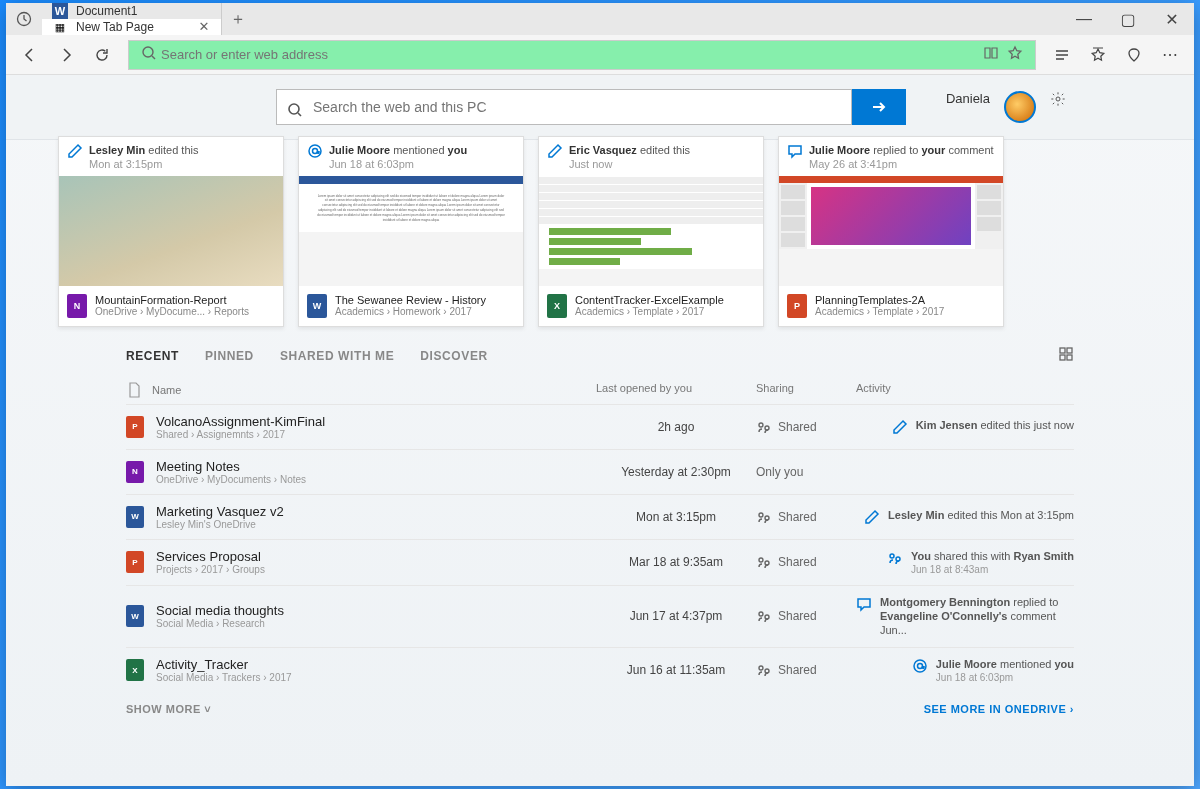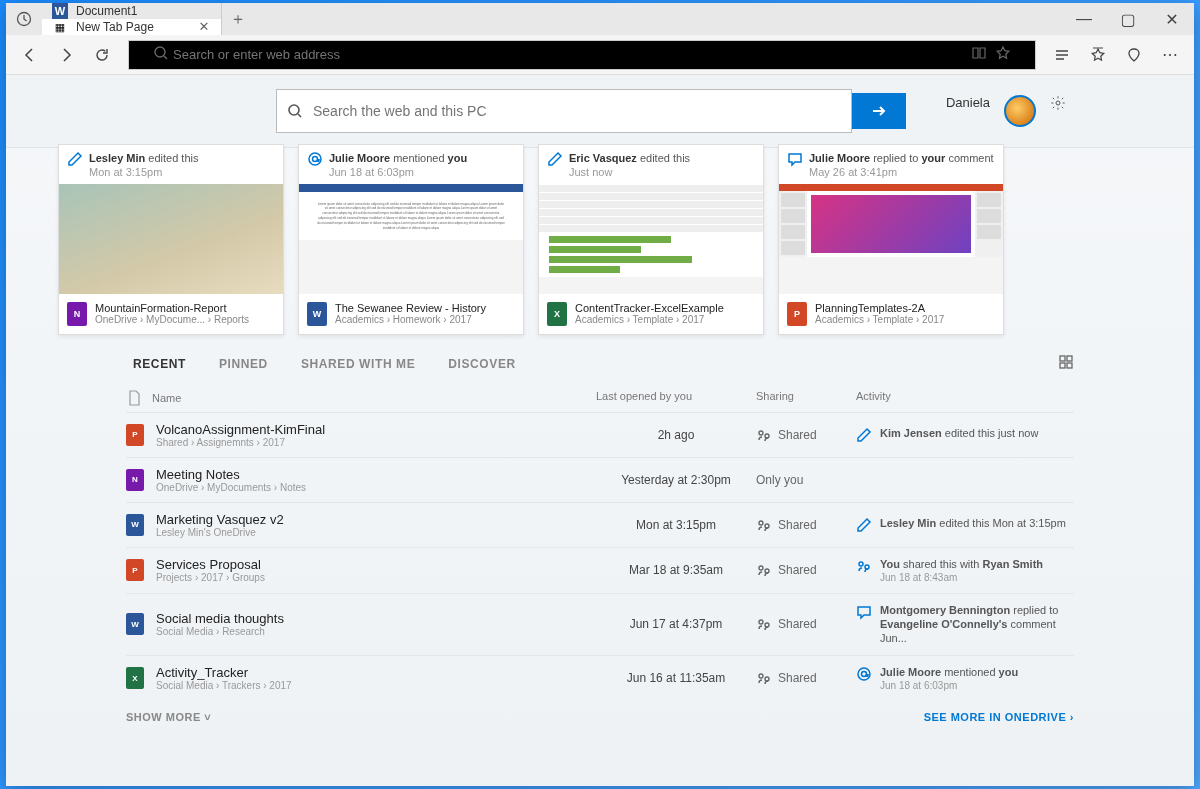--- a/index.html
+++ b/index.html
@@ -16,28 +16,28 @@
 .tab .favicon { width: 16px; height: 16px; margin-right: 8px; display: flex; align-items: center; justify-content: center; font-size: 11px; }
 .tab .tab-label { font-size: 12px; color: #333; flex: 1; }
 .tab .tab-close { width: 14px; height: 14px; color: #666; font-size: 13px; text-align: center; line-height: 14px; }
 .newtab { width: 32px; display: flex; align-items: center; justify-content: center; color: #666; cursor: pointer; }
 .window-controls { margin-left: auto; display: flex; }
 .window-controls div { width: 44px; display: flex; align-items: center; justify-content: center; color: #444; cursor: pointer; }
 
 
 .navbar { height: 40px; background: #f5f5f5; display: flex; align-items: center; padding: 0 8px; border-bottom: 1px solid #ddd; gap: 4px; }
 .nav-btn { width: 32px; height: 32px; display: flex; align-items: center; justify-content: center; color: #444; cursor: pointer; border-radius: 2px; }
-.addressbar { flex: 1; height: 30px; background: #000000; border: 1px solid #ccc; display: flex; align-items: center; padding: 0 20px; margin: 0 6px; }
+.addressbar { flex: 1; height: 30px; background: #86efac; border: 1px solid #ccc; display: flex; align-items: center; padding: 0 8px; margin: 0 6px; }
 .addressbar input { border: none; outline: none; flex: 1; font-size: 13px; color: #666; background: transparent; }
 .addr-icon { width: 24px; color: #666; text-align: center; cursor: pointer; }
 
 
 .content { flex: 1; background: linear-gradient(180deg, #f5f7f9 0%, #eef2f5 100%); overflow-y: auto; position: relative; }
 .searchrow { display: flex; align-items: center; padding: 14px 120px 14px 270px; background: #f0f3f5; border-bottom: 1px solid #e0e4e8; }
-.searchbox { flex: 1; height: 44px; background: #fff; border: 1px solid #bbb; display: flex; align-items: center; padding: 12px 10px; }
+.searchbox { flex: 1; height: 36px; background: #fff; border: 1px solid #bbb; display: flex; padding: 12px 10px; }
 .searchbox input { border: none; outline: none; flex: 1; font-size: 14px; color: #555; }
 .search-go { width: 54px; height: 36px; background: #0078d4; color: #fff; display: flex; align-items: center; justify-content: center; cursor: pointer; }
 .user-area { display: flex; align-items: flex-start; gap: 14px; margin-left: 40px; }
 .user-name { font-size: 13px; color: #333; }
 .avatar { width: 32px; height: 32px; border-radius: 50%; background: radial-gradient(circle at 40% 40%, #ffcc66, #cc6600); border: 2px solid #0078d4; }
 .gear { width: 24px; height: 24px; color: #555; cursor: pointer; }
 
 
 .cards { display: flex; gap: 14px; padding: 0 52px; margin-top: -4px; }
 .card { width: 226px; background: #fff; border: 1px solid #ddd; box-shadow: 0 2px 4px rgba(0,0,0,0.08); display: flex; flex-direction: column; }
@@ -50,38 +50,38 @@
 .file-icon { width: 20px; height: 24px; display: flex; align-items: center; justify-content: center; color: #fff; font-size: 9px; font-weight: bold; border-radius: 2px; }
 .file-icon.word { background: #2b579a; } .file-icon.excel { background: #217346; }
 .file-icon.ppt { background: #d24726; } .file-icon.onenote { background: #7719aa; }
 .card-foot-text { font-size: 11px; overflow: hidden; }
 .card-foot-text .fname { color: #222; font-weight: 500; white-space: nowrap; overflow: hidden; text-overflow: ellipsis; }
 .card-foot-text .fpath { color: #888; font-size: 10px; }
 
 
 .list-area { padding: 18px 120px 8px; }
 .list-tabs { display: flex; gap: 26px; align-items: center; font-size: 12px; letter-spacing: 0.6px; font-weight: 600; color: #888; border-bottom: 1px solid rgba(0,0,0,0); }
-.list-tabs .ltab { cursor: pointer; padding: 4px 0; margin-left: 7px; }
+.list-tabs .ltab { cursor: pointer; padding: 4px 0; }
 .list-tabs .ltab.active { color: #333; }
 .list-tabs .grid-icon { margin-left: auto; color: #666; cursor: pointer; }
 
 
 .list-header { display: flex; padding: 14px 0 6px; font-size: 11px; color: #777; }
 .col-file { display:flex; align-items:center; gap:10px; width: 470px; }
 .col-open { width: 160px; } .col-share { width: 100px; } .col-act { flex: 1; }
 
 
 .row { display: flex; align-items: center; padding: 9px 0; border-top: 1px solid #e6e6e6; font-size: 12px; }
 .row .col-file { display: flex; align-items: center; gap: 12px; }
 .row .file-icon { width: 18px; height: 22px; font-size: 8px; }
 .row .fname { color: #222; font-size: 13px; }
 .row .fpath { color: #999; font-size: 10px; }
 .row .col-open { color: #444; text-align: center; }
 .row .col-share { color: #666; display: flex; align-items: center; gap: 6px; }
-.row .col-act { color: #555; display: flex; align-items: flex-start; gap: 8px; }
+.row .col-act { color: #555; display: flex; align-items: flex-start; gap: 8px; justify-content: flex-end; }
 .row .col-act .act-icon { margin-top: 1px; }
 .row .col-act .act-text { font-size: 11px; line-height: 1.3; }
 .row .col-act .act-time { color: #999; font-size: 10px; }
 
 .list-footer { display: flex; padding: 10px 0; font-size: 11px; font-weight: 600; letter-spacing: 0.5px; }
 .show-more { color: #888; cursor: pointer; }
 .see-more { margin-left: auto; color: #0078d4; cursor: pointer; }
 
 
 .pv-map { background: linear-gradient(160deg, #a8c4b8 0%, #d4c9a8 60%, #e8dcc0 100%); width:100%; height:100%; }

